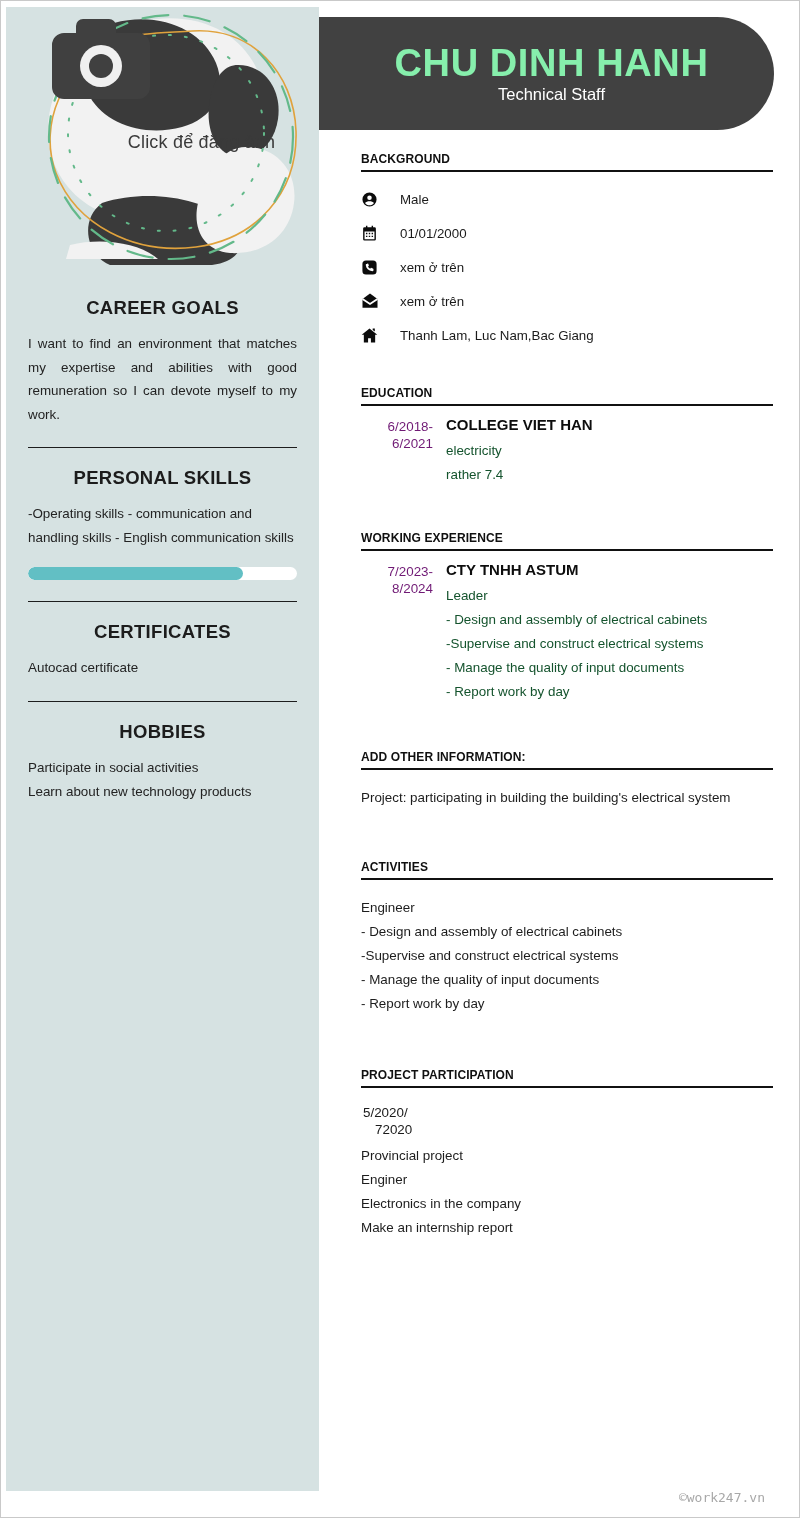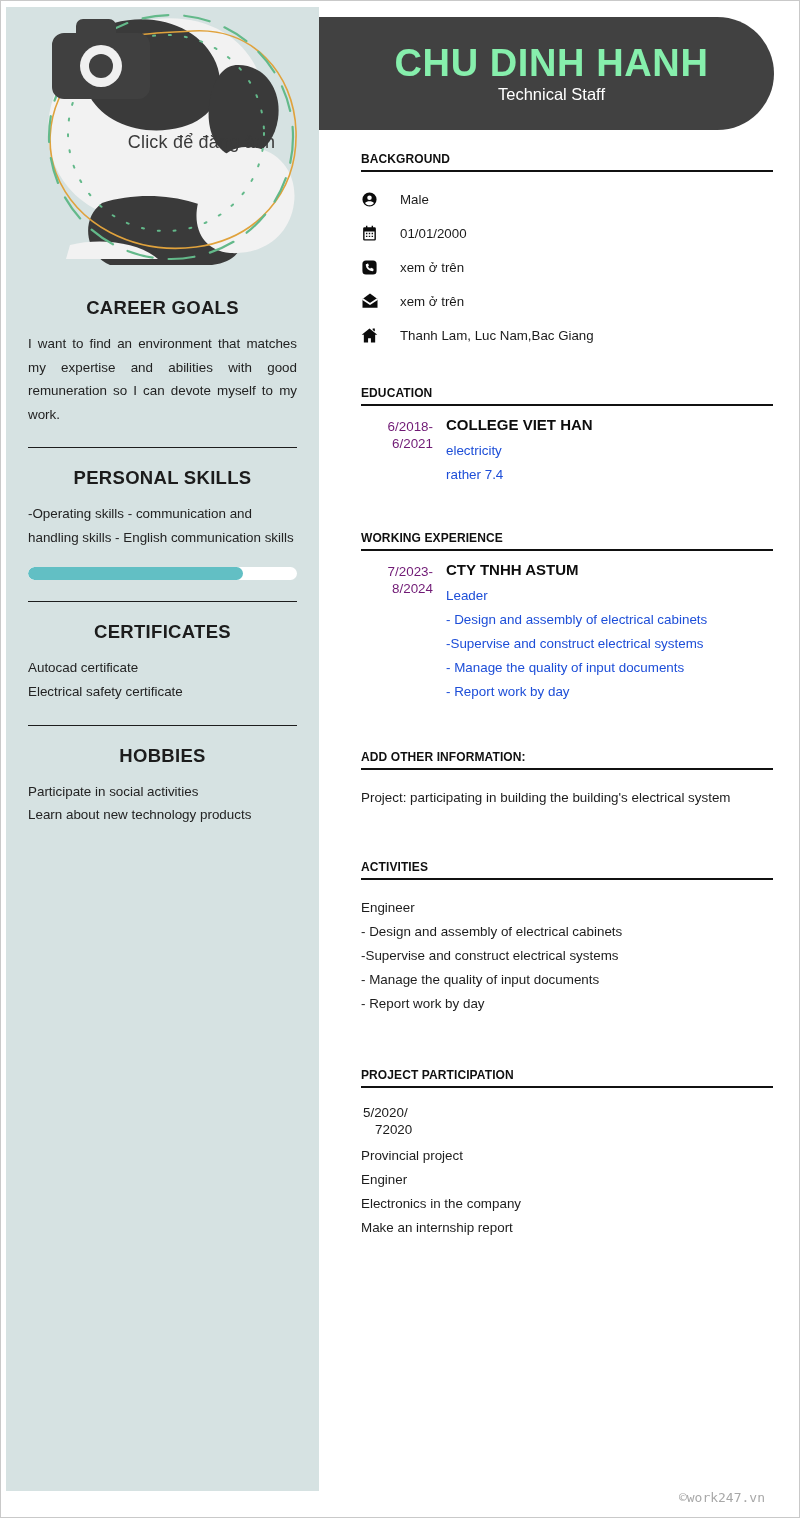--- a/index.html
+++ b/index.html
@@ -145,21 +145,21 @@
     padding-right: 4px;
   }
   .entry-body { padding-left: 9px; }
   .entry-org {
     font-size: 15px; font-weight: bold;
     color: #0d0d0d; margin-bottom: 6px;
   }
   .entry-line {
     font-size: 13.4px;
     line-height: 24px;
-    color: #1d4ed8;
+    color: #14532d;
   }
   .plain-line {
     font-size: 13.4px;
     line-height: 24px;
     color: #1d1d1d;
   }
   .block-pad { padding-top: 6px; }
   .proj-date {
     font-size: 13.4px;
     line-height: 17px;
@@ -221,21 +221,20 @@
         <div id="skill-fill" style="width: 80%;"></div>
       </div>
     </div>
 
     <hr class="side-line">
 
     <div>
       <div class="side-h">CERTIFICATES</div>
       <ul class="side-list">
         <li>Autocad certificate</li>
-        <li>Electrical safety certificate</li>
       </ul>
     </div>
 
     <hr class="side-line">
 
     <div>
       <div class="side-h">HOBBIES</div>
       <ul class="side-list">
         <li>Participate in social activities</li>
         <li>Learn about new technology products</li>

